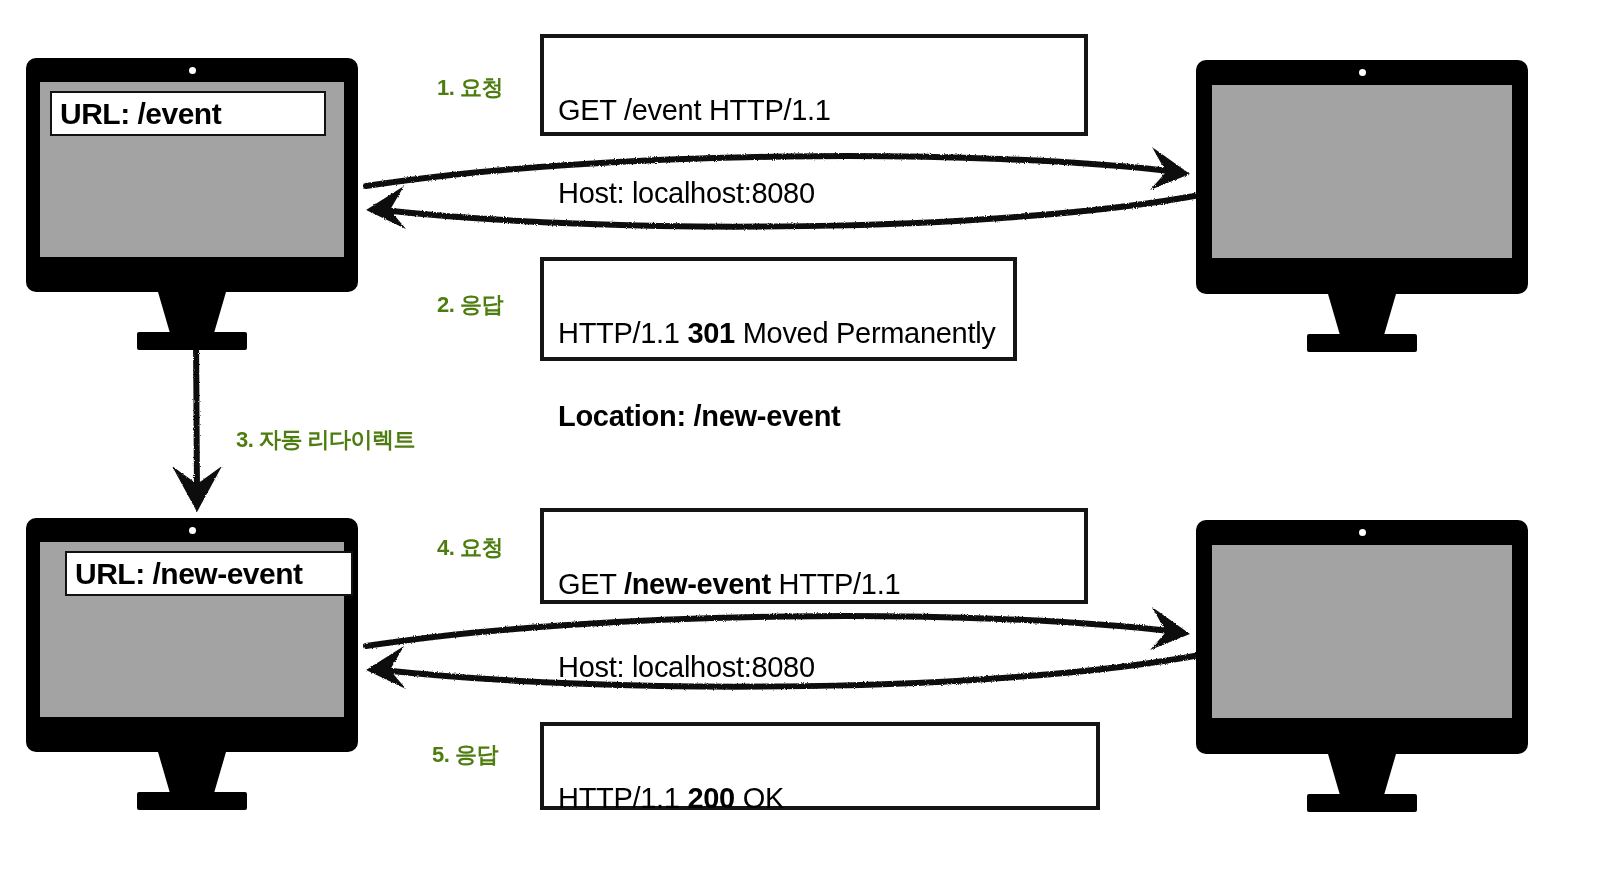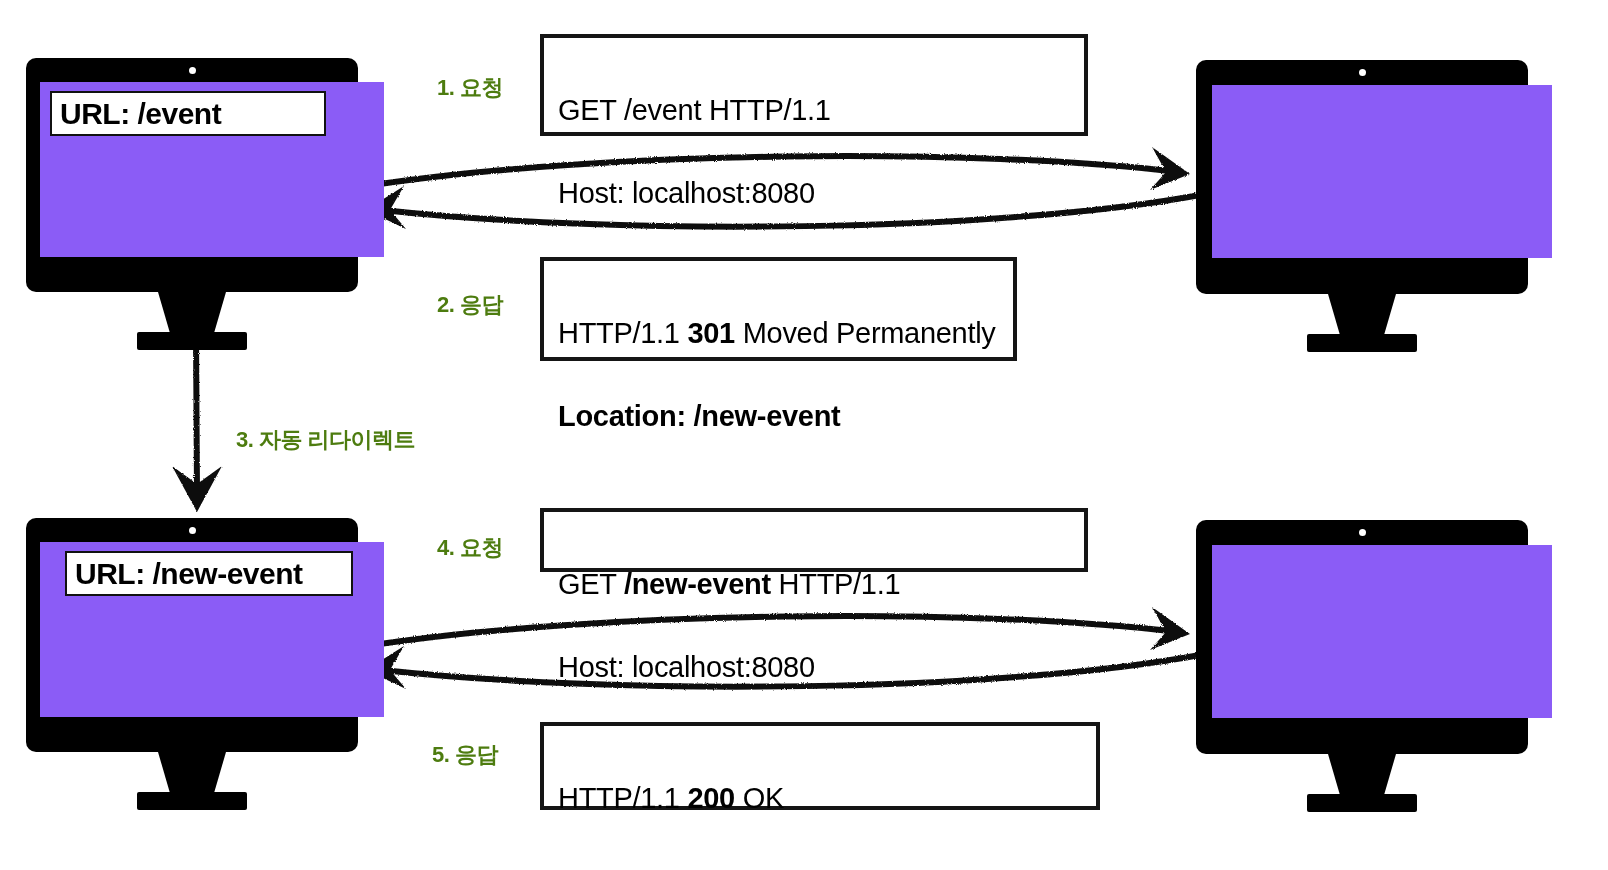--- a/index.html
+++ b/index.html
@@ -25,22 +25,21 @@
   .monitor-body {
     position: absolute;
     left: 0;
     top: 0;
     width: 100%;
     background: #000000;
     border-radius: 10px;
   }
   .monitor-screen {
     position: absolute;
-    background: #8b5cf6;
-    padding-left: 40px;
+    background: #a3a3a3;
   }
   .monitor-cam {
     position: absolute;
     width: 7px;
     height: 7px;
     border-radius: 50%;
     background: #ffffff;
   }
   .monitor-neck {
     position: absolute;
@@ -198,21 +197,21 @@
 
   <div class="step-label" style="left:437px; top:290px;text-align:right;">2. 응답</div>
   <div class="msgbox" style="left:540px; top:257px; width:477px; height:104px;">
     <div class="msgline"><span style="font-weight: normal;">HTTP/1.1 </span><span style="font-weight: bold;">301</span><span style="font-weight: normal;"> Moved Permanently</span></div>
     <div class="msgline"><span style="font-weight: bold;">Location: /new-event</span></div>
   </div>
 
   <div class="step-label" style="left:236px; top:425px;">3. 자동 리다이렉트</div>
 
   <div class="step-label" style="left:437px; top:533px;">4. 요청</div>
-  <div class="msgbox" style="left:540px; top:508px; width:548px; height:64px;">
+  <div class="msgbox" style="left:540px; top:508px; width:548px; height:96px;">
     <div class="msgline"><span style="font-weight: normal;">GET </span><span style="font-weight: bold;">/new-event</span><span style="font-weight: normal;"> HTTP/1.1</span></div>
     <div class="msgline"><span style="font-weight: normal;">Host: localhost:8080</span></div>
   </div>
 
   <div class="step-label" style="left:432px; top:740px;">5. 응답</div>
   <div class="msgbox" style="left:540px; top:722px; width:560px; height:88px;">
     <div class="msgline"><span style="font-weight: normal;">HTTP/1.1 </span><span style="font-weight: bold;">200</span><span style="font-weight: normal;"> OK</span></div>
     <div class="msgline"><span style="font-weight: bold;">...</span></div>
   </div>
 

